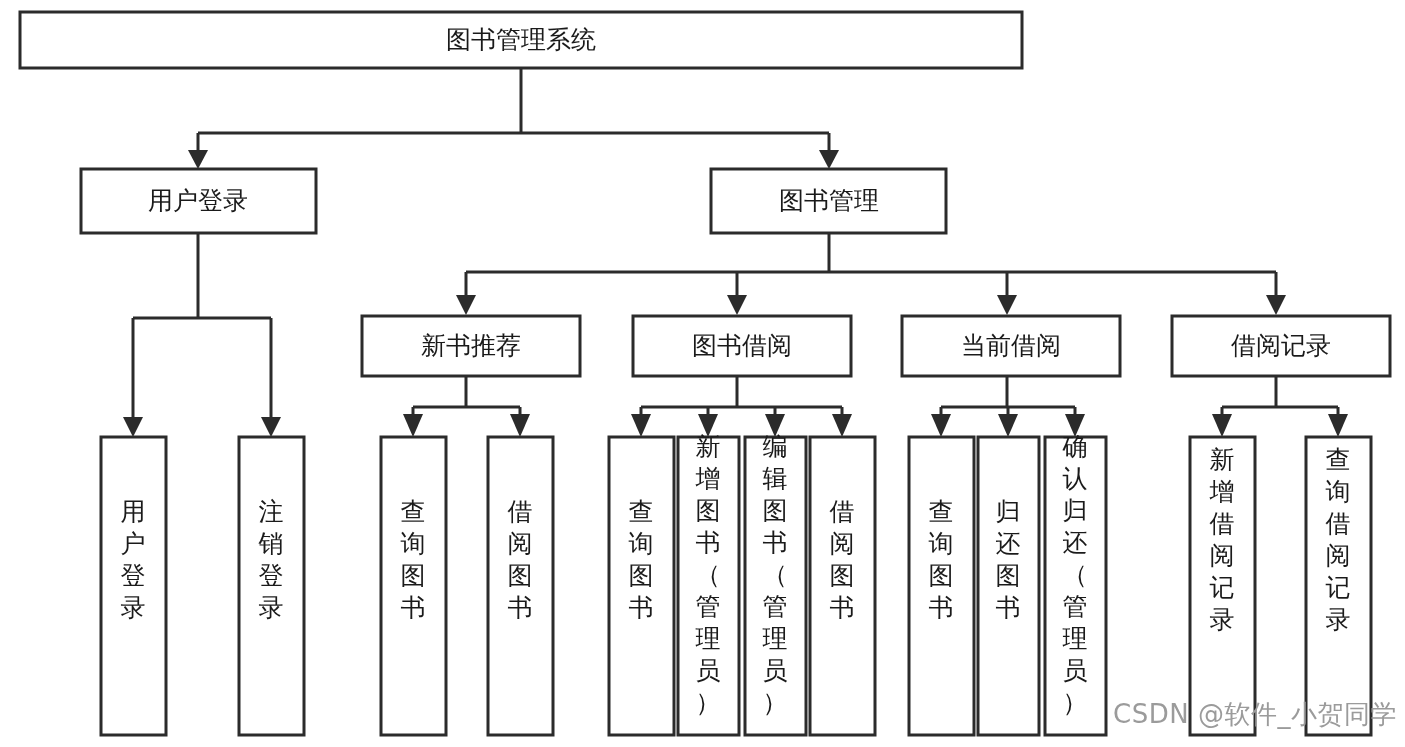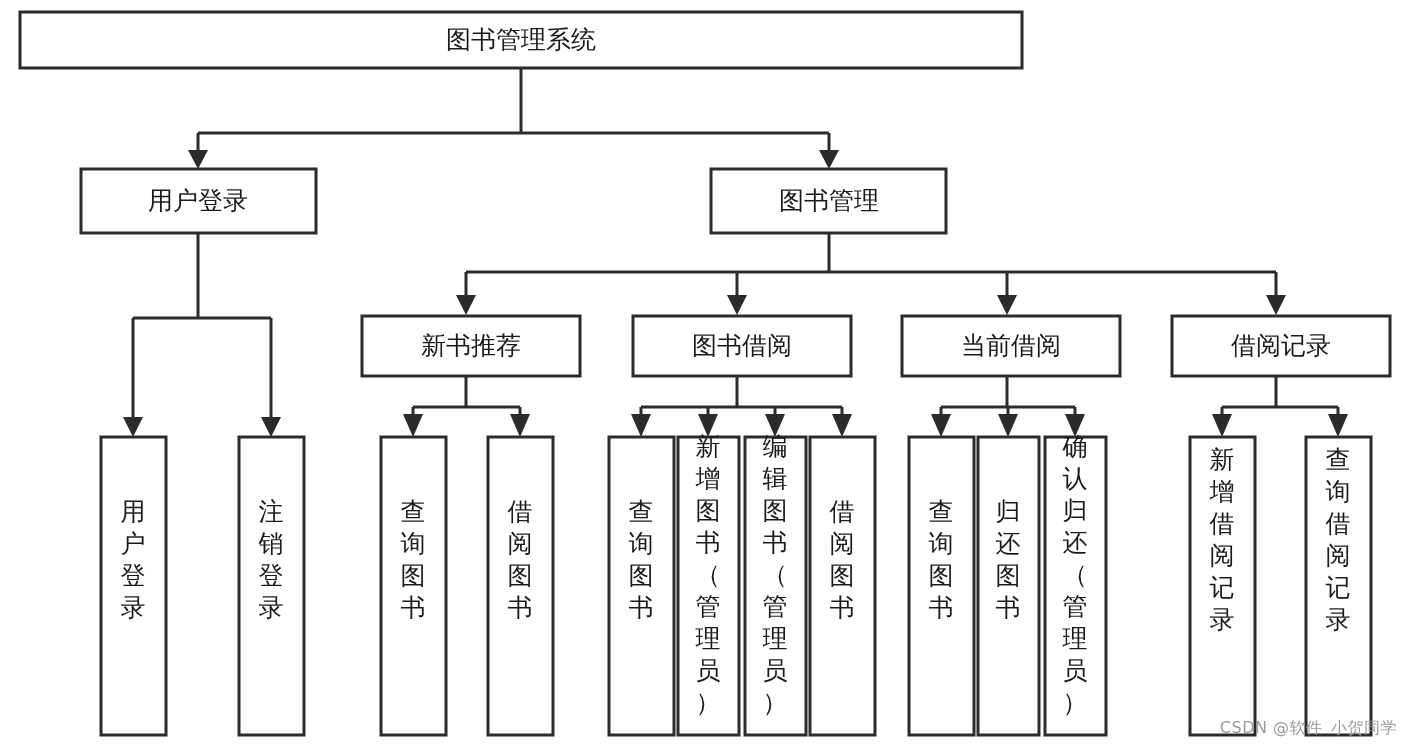--- a/index.html
+++ b/index.html
@@ -50,23 +50,23 @@
   }
   .leaf-label {
     font-family: "DejaVu Sans", "Liberation Sans", sans-serif;
     font-size: 25px;
     fill: #1a1a1a;
     text-anchor: middle;
   }
   .watermark {
     position: absolute;
     right: 8px;
-    bottom: 8px;
-    font-family: "DejaVu Sans", "Liberation Sans", sans-serif;
-    font-size: 16px;
+    bottom: 15px;
+    font-family: "DejaVu Sans", "Liberation Sans", sans-serif;
+    font-size: 26px;
     color: #9b9b9b;
     white-space: nowrap;
     letter-spacing: 0.5px;
     margin-top: 48px;
   }
 </style>
 </head>
 <body>
 
 <svg id="diagram" viewBox="0 0 1405 747" xmlns="http://www.w3.org/2000/svg">

